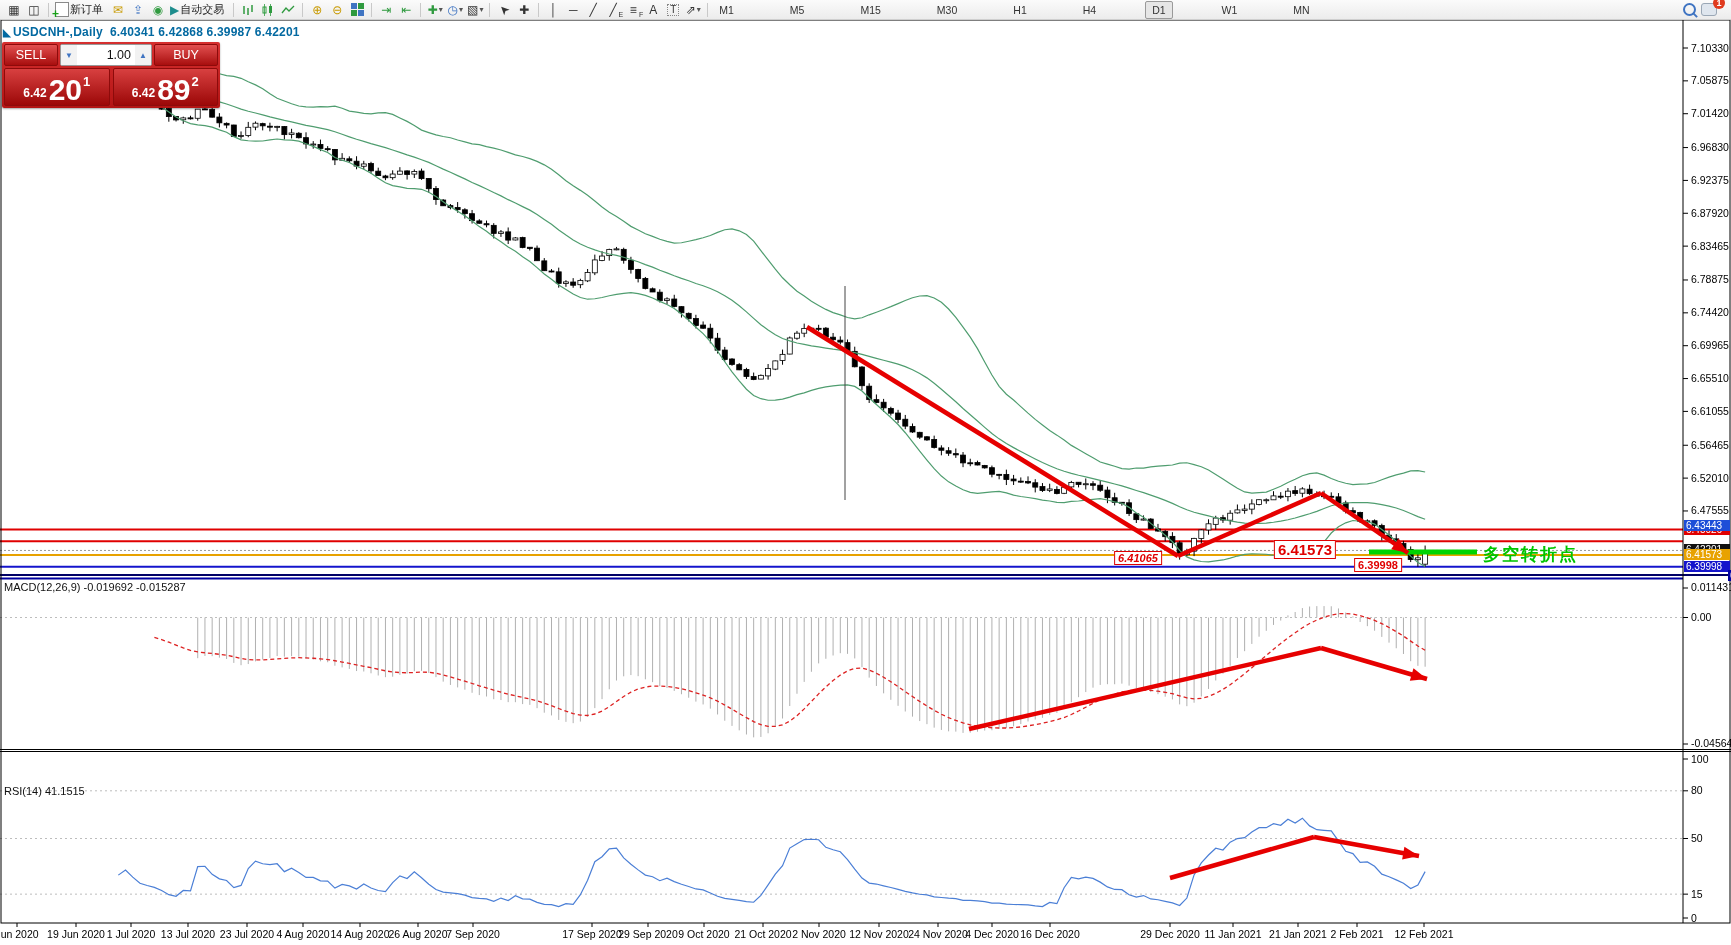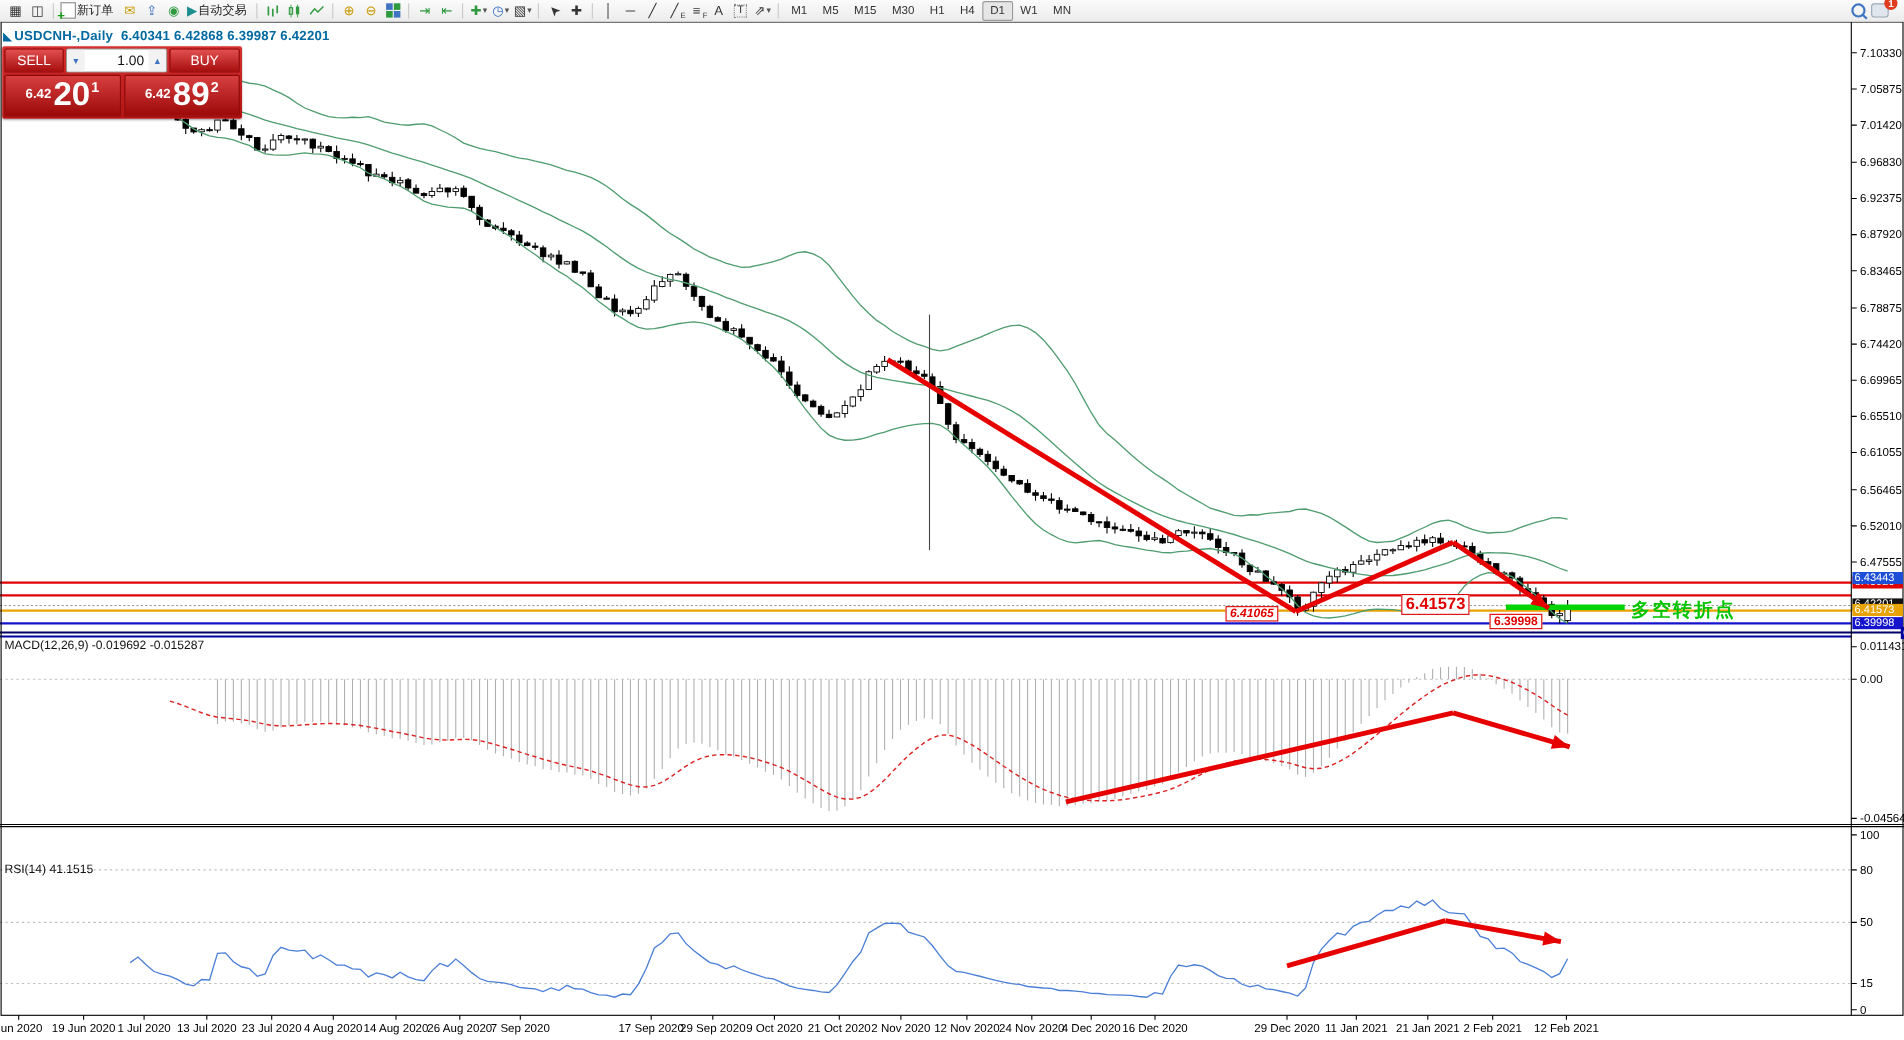--- a/index.html
+++ b/index.html
@@ -32,21 +32,21 @@
   .ind-label{position:absolute;left:4px;font-size:11px;color:#111;z-index:6;}
   
   .trade{position:absolute;left:2px;top:42px;width:218px;z-index:10;background:linear-gradient(#d63030,#b31414);padding:2px;box-sizing:border-box;border-radius:2px;box-shadow:0 1px 2px rgba(0,0,0,.35);}
   .trade .row1{display:flex;height:22px;gap:2px;}
   .btn-sell,.btn-buy{flex:0 0 52px;background:linear-gradient(#e25050,#a80e0e);color:#fff;font-size:12.5px;display:flex;align-items:center;justify-content:center;border-radius:2px;border:1px solid #8d0b0b;}
   .btn-buy{flex:0 0 62px;}
   .vol{flex:1;display:flex;background:#fff;border:1px solid #999;border-radius:2px;overflow:hidden;}
   .vol .spin{width:16px;display:flex;align-items:center;justify-content:center;font-size:8px;color:#3f74c2;background:#f2f2f2;}
   .vol .val{flex:1;display:flex;align-items:center;justify-content:flex-end;padding-right:4px;font-size:12.5px;color:#111;}
   .trade .row2{display:flex;gap:3px;margin-top:2px;}
-  .pricebox{flex:1;height:34px;background:linear-gradient(#d84040,#9c0808);border-radius:2px;color:#fff;display:flex;align-items:center;justify-content:center;padding-bottom:2px;border:1px solid #8d0b0b;}
+  .pricebox{flex:1;height:34px;background:linear-gradient(#d84040,#9c0808);border-radius:2px;color:#fff;display:flex;align-items:flex-end;justify-content:center;padding-bottom:2px;border:1px solid #8d0b0b;}
   .pricebox .small{font-size:12px;font-weight:bold;margin:0 2px 3px 0;}
   .pricebox .big{font-size:30px;font-weight:bold;line-height:26px;}
   .pricebox .sup{font-size:13px;font-weight:bold;margin:0 0 14px 1px;}
   
   .tagbox{position:absolute;transform:translateX(-50%);background:#fff;border:1px solid #e00000;color:#e00000;font-weight:bold;font-size:11px;padding:0 3px;z-index:7;white-space:nowrap;}
   .tagbig{font-size:15px;}
   .turn-label{position:absolute;color:#00c400;font-weight:bold;font-size:17px;z-index:7;white-space:nowrap;letter-spacing:2px;}
   .axis-tag{position:absolute;left:1684px;width:46px;height:11px;color:#fff;font-size:10px;line-height:11px;padding-left:2px;box-sizing:border-box;z-index:6;}
 </style>
 </head>
@@ -864,21 +864,21 @@
         <span class="g gk">A</span>
       </span>
     <span class="tbtn">
         <span class="g gk" style="border:1px dotted #888;padding:0 2px;font-size:10px;">T</span>
       </span>
     <span class="tbtn">
         <span class="g gk">⇗</span>
         <span class="drop">▾</span>
       </span>
     <span class="tsep"></span>
-    <span id="tf-group" style="display:flex;align-items:flex-end;">
+    <span id="tf-group" style="display:flex;align-items:flex-end;gap:42px;">
         <span class="tf">M1</span>
         <span class="tf">M5</span>
         <span class="tf">M15</span>
         <span class="tf">M30</span>
         <span class="tf">H1</span>
         <span class="tf">H4</span>
         <span class="tf active">D1</span>
         <span class="tf">W1</span>
         <span class="tf">MN</span>
       </span>

